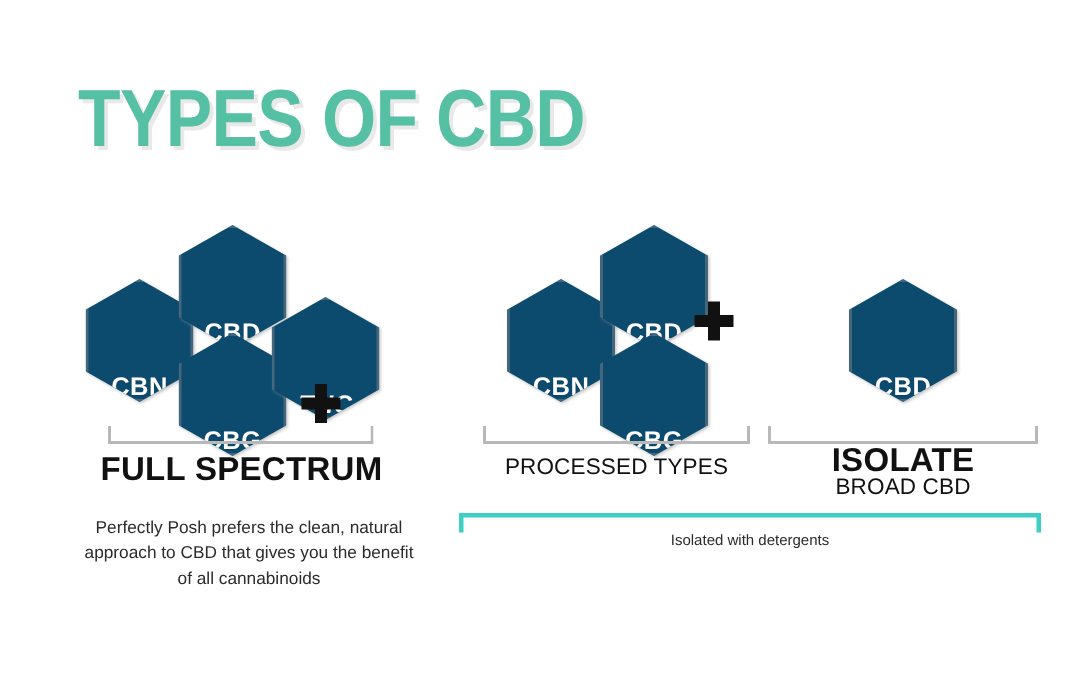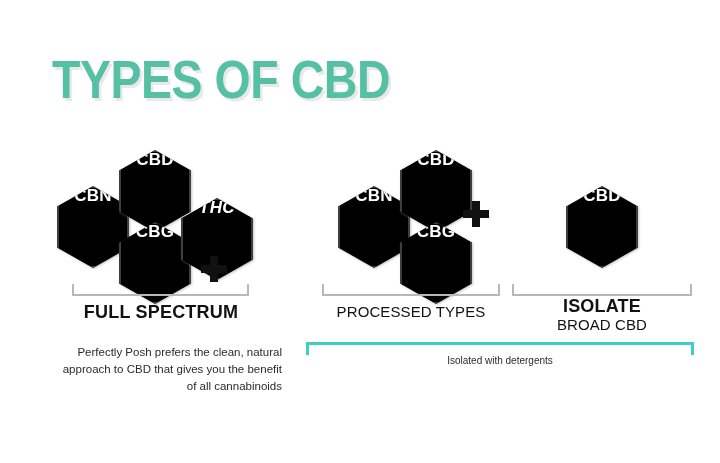--- a/index.html
+++ b/index.html
@@ -31,24 +31,24 @@
     transform: scaleX(0.86);
     transform-origin: left top;
     white-space: nowrap;
   }
 
   
   .hex {
     position: absolute;
     width: 72px;
     height: 82px;
-    background: #000000;
+    background: #0c4a6e;
     clip-path: polygon(50% 0%, 100% 25%, 100% 75%, 50% 100%, 0% 75%, 0% 25%);
     display: flex;
-    align-items: flex-start;
+    align-items: flex-end;
     justify-content: center;
     box-sizing: border-box;
   }
   .hex .hex-shadow {
     position: absolute;
     left: 0; top: 0; right: 0; bottom: 0;
     box-shadow: inset 0 0 0 2px rgba(140,140,140,0.45);
     clip-path: polygon(50% 0%, 100% 25%, 100% 75%, 50% 100%, 0% 75%, 0% 25%);
     pointer-events: none;
   }
@@ -106,42 +106,42 @@
   }
 
   
   .caption {
     position: absolute;
     text-align: center;
     color: #111111;
   }
   .caption .cap-main {
     display: block;
-    font-size: 18px;
+    font-size: 22px;
     font-weight: bold;
     letter-spacing: 0.2px;
     line-height: 19px;
     white-space: nowrap;
   }
   .caption .cap-sub {
     display: block;
     font-size: 15px;
     font-weight: normal;
     letter-spacing: 0.1px;
     line-height: 18px;
     white-space: nowrap;
   }
 
   
   #full-spectrum-note {
     position: absolute;
     left: 50px;
     top: 344px;
     width: 232px;
-    text-align: right;
+    text-align: center;
     font-size: 11.5px;
     line-height: 17px;
     color: #2b2b2b;
   }
 
   
   #isolated-note {
     position: absolute;
     left: 306px;
     top: 355px;

